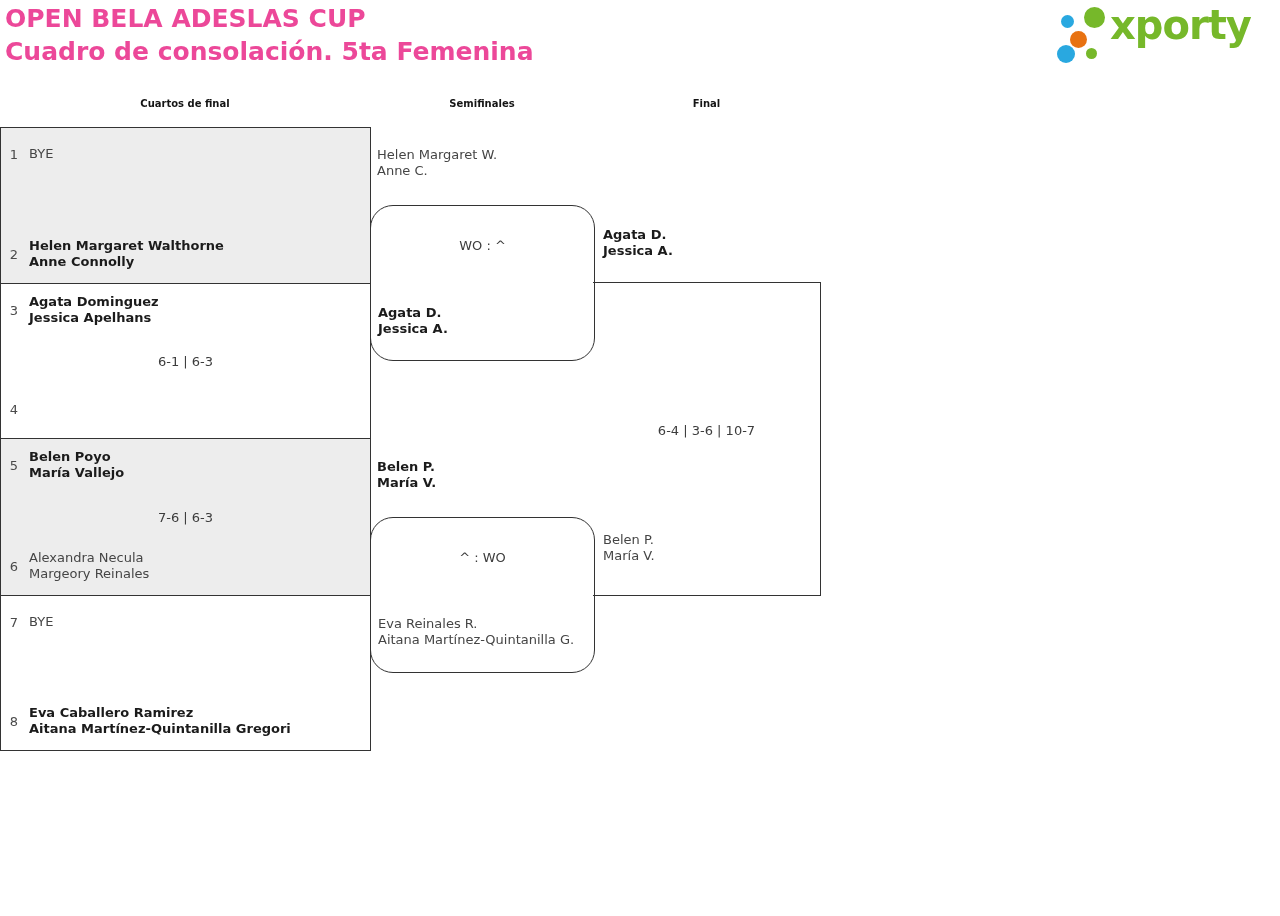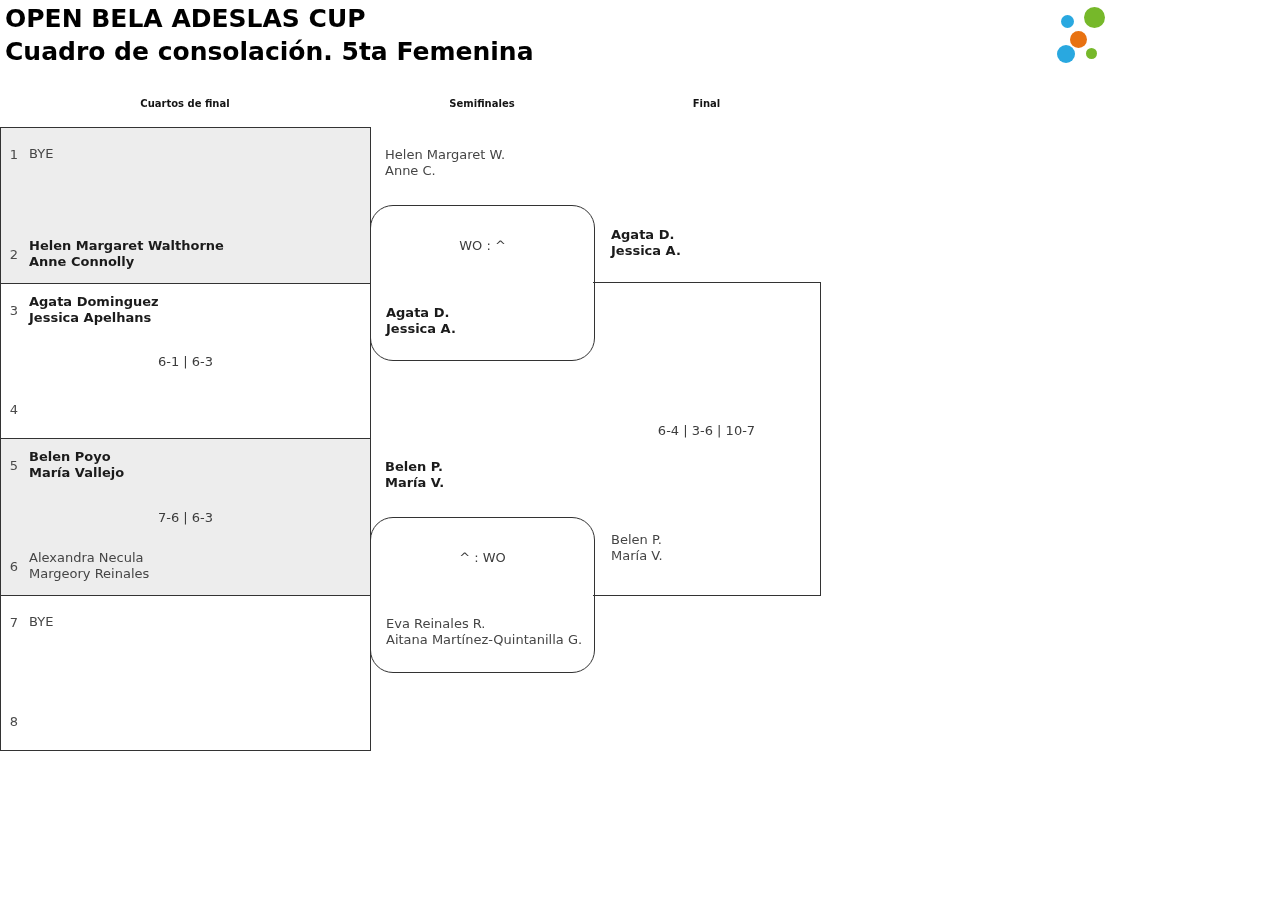--- a/index.html
+++ b/index.html
@@ -1,21 +1,21 @@
 <!DOCTYPE html>
 <html><head>
 <meta charset="utf-8">
 <style>
   html,body{margin:0;padding:0;background:#fff;}
   .page{
     position:relative;width:1280px;height:916px;background:#ffffff;overflow:hidden;
     font-family:"DejaVu Sans","Liberation Sans",sans-serif;color:#1a1a1a;
   }
   
-  .title{position:absolute;left:5px;top:2px;font-size:25px;line-height:33px;font-weight:bold;color:#000000;}
+  .title{position:absolute;left:5px;top:2px;font-size:25px;line-height:33px;font-weight:bold;color:#ec4899;}
   .logo{position:absolute;left:1048px;top:0;width:230px;height:70px;}
   .logo .dot{position:absolute;border-radius:50%;}
   .dot-blue-small{left:13px;top:15px;width:13px;height:13px;background:#29a8e0;}
   .dot-green-big{left:36px;top:7px;width:21px;height:21px;background:#76b82a;}
   .dot-orange{left:22px;top:31px;width:17px;height:17px;background:#e87211;}
   .dot-blue-big{left:9px;top:45px;width:18px;height:18px;background:#29a8e0;}
   .dot-green-small{left:38px;top:48px;width:11px;height:11px;background:#76b82a;}
   .logo-text{position:absolute;left:62px;top:2px;font-size:40px;font-weight:bold;letter-spacing:-1px;color:#76b82a;}
   
   .round-header{position:absolute;top:98px;text-align:center;font-size:10px;font-weight:bold;color:#151515;}
@@ -37,39 +37,40 @@
   .names{font-size:13px;line-height:16px;color:#454545;}
   .names span{display:block;}
   .names span:empty{display:none;}
   .names.winner{font-weight:bold;color:#1b1b1b;}
   
   .score{position:absolute;left:0;right:0;text-align:center;font-size:13px;color:#3c3c3c;}
   .score.mid{top:50%;transform:translateY(-50%);}
   .score:empty{display:none;}
   
   .slot-label{position:absolute;font-size:13px;line-height:16px;color:#454545;}
-  .slot-label span{display:block;margin-left:8px;}
+  .slot-label span{display:block;}
   .slot-label.winner{font-weight:bold;color:#1b1b1b;}
 </style>
 </head>
 <body>
 
 <div class="page">
 
   <div class="title">
     <div>OPEN BELA ADESLAS CUP</div>
     <div>Cuadro de consolación. 5ta Femenina</div>
   </div>
 
   <div class="logo">
     <span class="dot dot-blue-small"></span>
     <span class="dot dot-green-big"></span>
     <span class="dot dot-orange"></span>
     <span class="dot dot-blue-big"></span>
     <span class="dot dot-green-small"></span>
+    <span class="logo-text">xporty</span>
   </div>
 
   <div class="round-header rh-qf">Cuartos de final</div>
   <div class="round-header rh-sf">Semifinales</div>
   <div class="round-header rh-f">Final</div>
 
   <div class="box qf-box grey" style="top:127px;height:157px;">
     <div class="team-row top">
       <span class="seed">1</span>
       <span class="names">
@@ -121,20 +122,24 @@
   <div class="box qf-box white" style="top:595px;height:156px;">
     <div class="team-row top">
       <span class="seed">7</span>
       <span class="names">
         <span>BYE</span>
       </span>
     </div>
 
     <div class="team-row bottom">
       <span class="seed">8</span>
+      <span class="names winner">
+        <span>Eva Caballero Ramirez</span>
+          <span>Aitana Martínez-Quintanilla Gregori</span>
+      </span>
     </div>
   </div>
 
   <div class="slot-label" style="left:377px;top:147px;">
     <span>Helen Margaret W.</span>
       <span>Anne C.</span>
   </div>
   <div class="box sf-box" style="top:205px;height:156px;">
     <div class="score" style="top:32px;">WO : ^</div>
     <div class="slot-label winner" style="left:7px;bottom:23px;">

